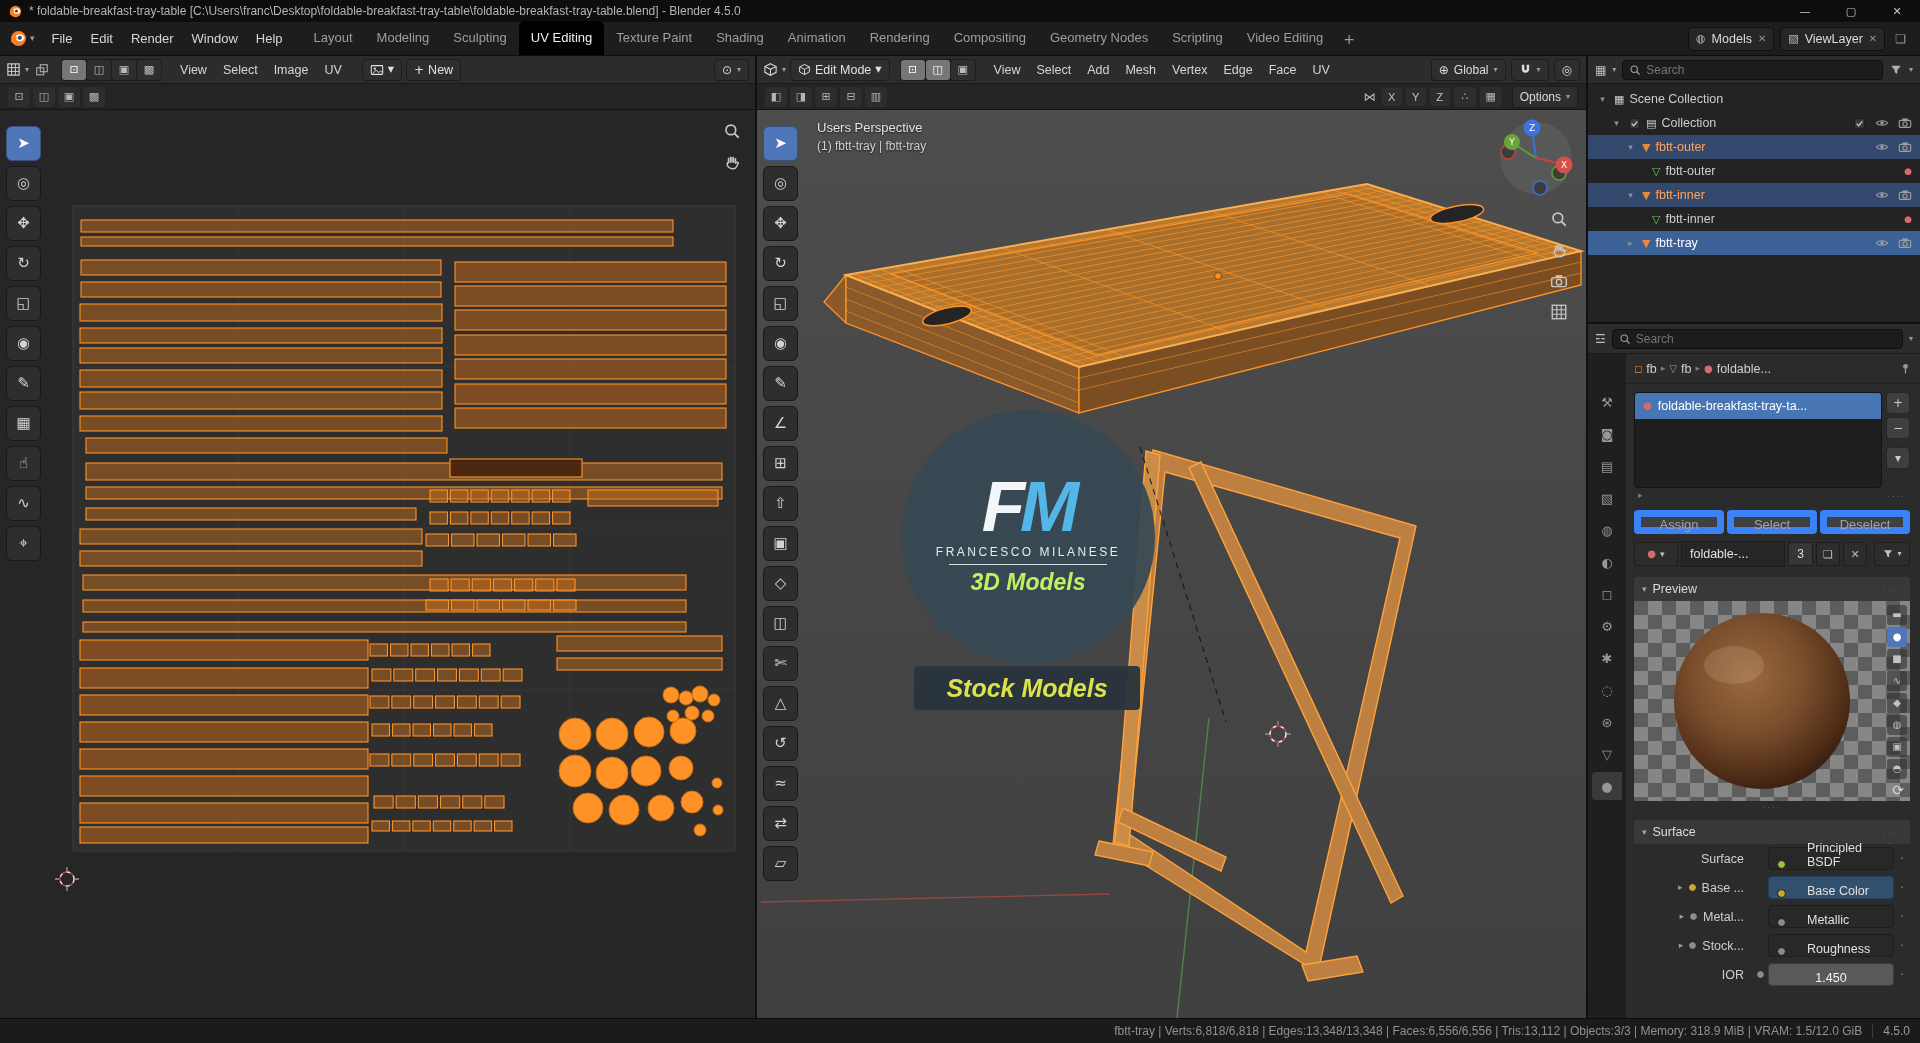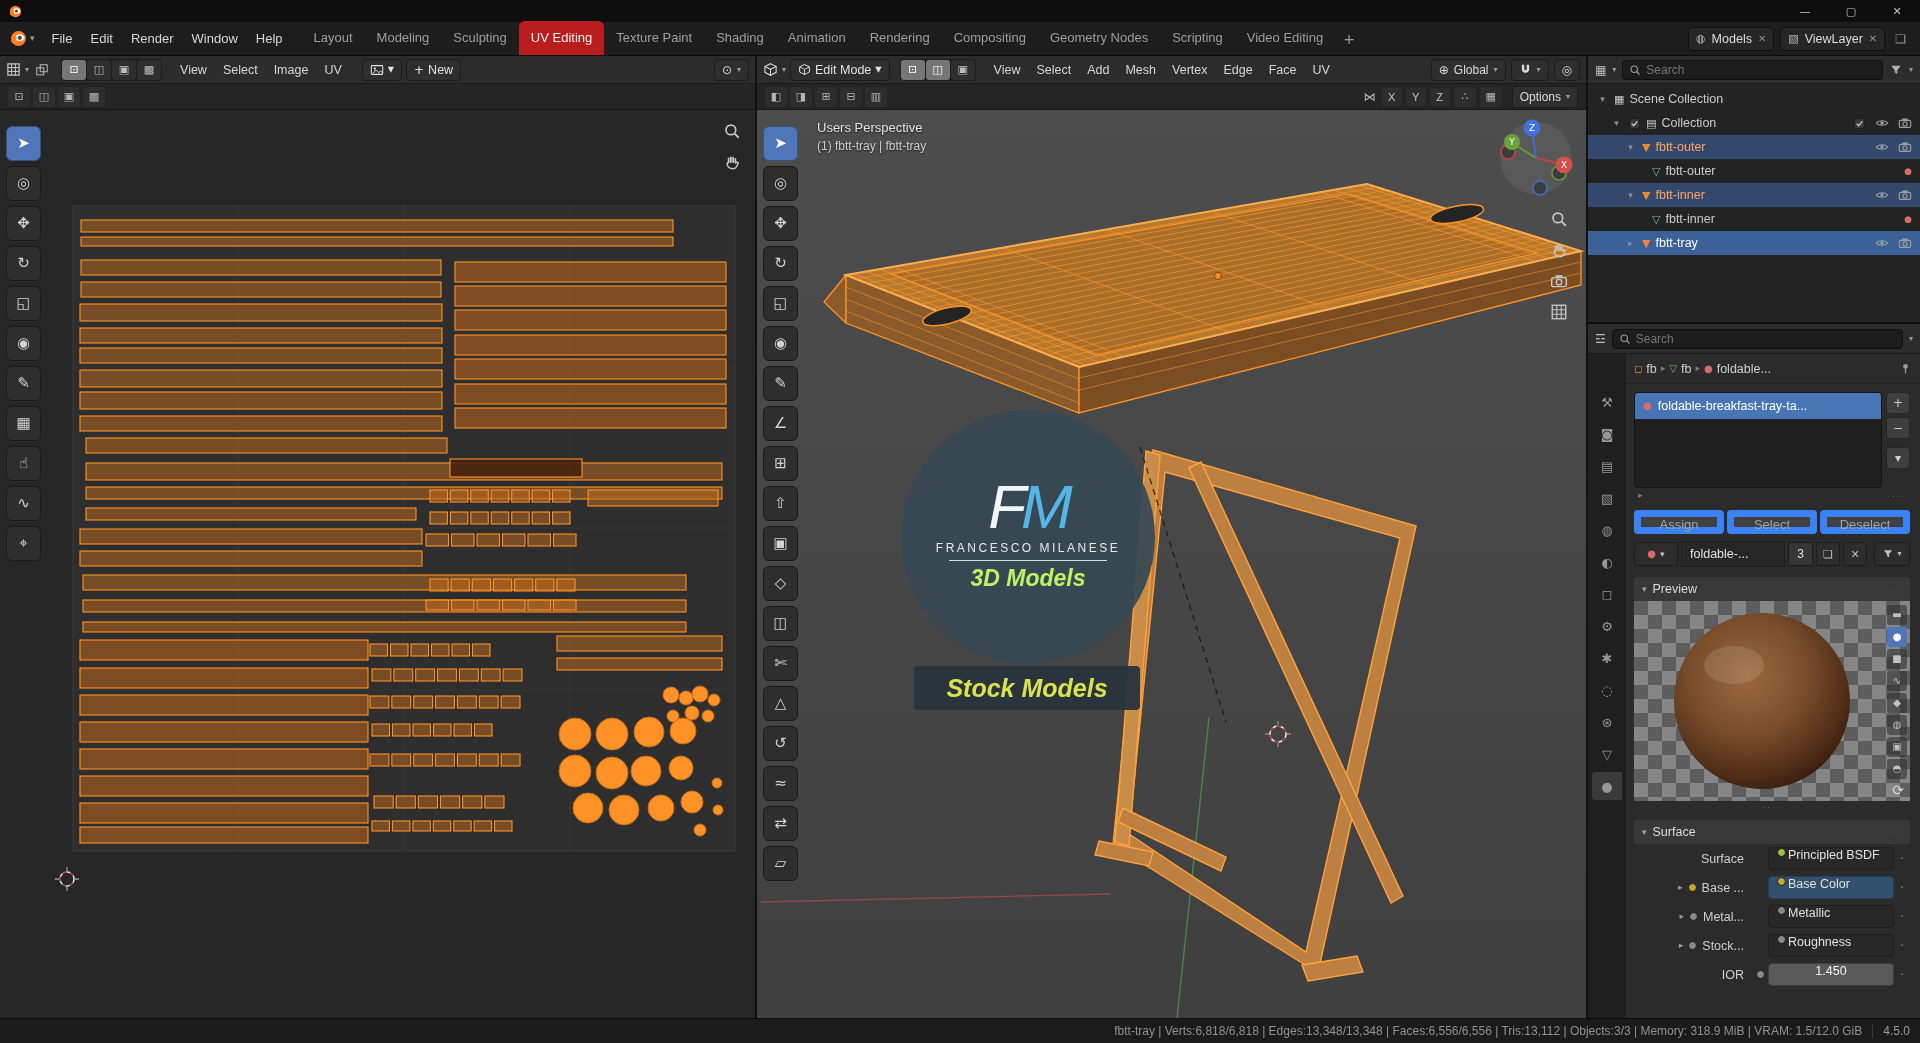--- a/index.html
+++ b/index.html
@@ -17,21 +17,21 @@
 .win-btn{width:46px;display:flex;align-items:center;justify-content:center;font-size:11px;color:#c9c9c9;background:transparent}
 
 
 .topbar{height:34px;background:#1d1d1d;display:flex;align-items:center;border-bottom:1px solid #0d0d0d}
 .blender-menu{display:flex;align-items:center;gap:3px;padding:0 8px 0 10px}
 .blender-menu .chev{font-size:9px;color:#999}
 .menus{display:flex;align-items:center}
 .menu-item{padding:0 9px;color:#d6d6d6;font-size:13px}
 .workspaces{display:flex;align-items:flex-end;height:100%;margin-left:10px}
 .ws{padding:0 12px;line-height:34px;height:34px;color:#9e9e9e;font-size:13px;white-space:nowrap}
-.ws.active{background:#b91c1c;color:#f0f0f0;border-radius:6px 6px 0 0}
+.ws.active{background:#000000;color:#f0f0f0;border-radius:6px 6px 0 0}
 .ws.add{color:#9e9e9e;font-size:14px;padding:0 8px}
 .tb-right{margin-left:auto;display:flex;align-items:center;gap:6px;padding-right:10px}
 .compound{background:#262626;border:1px solid #101010;border-radius:4px;height:24px;display:flex;align-items:center;gap:6px;padding:0 7px;font-size:12.5px;color:#ddd}
 .compound .ci{font-size:11px;color:#b9b9b9}
 .compound .cx{font-size:10px;color:#8f8f8f}
 .tbi{color:#9b9b9b;font-size:12px;padding:0 4px}
 
 
 .main{position:relative;height:962px}
 .uv-area{position:absolute;left:0;top:0;width:755px;height:962px}
@@ -89,21 +89,21 @@
 .handle{fill:#242424;stroke:#ff9226;stroke-width:1.5}
 #wire-group line{stroke:#ff9226;stroke-width:.9;opacity:.75}
 .hidden-edge{stroke:#15100a;stroke-width:1.2;stroke-dasharray:6 5;opacity:.8;fill:none}
 .vp-overlay{position:absolute;left:60px;top:10px;text-shadow:0 1px 2px rgba(0,0,0,.7)}
 .vp-overlay .t1{font-size:13px;color:#e3e3e3}
 .vp-overlay .t2{font-size:12px;color:#d0d0d0;margin-top:4px}
 .gizmo{position:absolute;top:8px;right:10px;width:80px;height:80px}
 .gz-lbl{font-size:9px;fill:#fff;text-anchor:middle;font-family:"DejaVu Sans",sans-serif}
 .watermark{position:absolute;left:144px;top:300px;width:254px;height:254px;border-radius:50%;
   background:rgba(54,72,84,.93);display:flex;flex-direction:column;align-items:center;justify-content:center;text-align:center}
-.wm-fm{font-size:62px;font-weight:normal;font-style:italic;letter-spacing:-5px;line-height:.82}
+.wm-fm{font-size:71px;font-weight:bold;font-style:italic;letter-spacing:-5px;line-height:.82}
 .wm-fm .f{color:#f2f6f8}.wm-fm .m{color:#54b6e6}
 .wm-name{margin-top:8px;font-size:12px;letter-spacing:2.5px;color:#e2ebf0}
 .wm-line{width:158px;height:1px;background:#cfdce2;margin:5px 0 4px}
 .wm-tag{font-size:23px;font-style:italic;font-weight:bold;color:#bef264}
 .wm-badge{position:absolute;left:157px;top:556px;width:226px;height:44px;background:rgba(40,52,60,.95);
   border-radius:4px;display:flex;align-items:center;justify-content:center;font-size:25px;font-weight:bold;font-style:italic;color:#dce24b}
 
 
 .outliner{height:268px;background:#232323;border-bottom:2px solid #101010}
 .ol-header{height:28px;background:#2c2c2c;display:flex;align-items:center;gap:6px;padding:0 7px;border-bottom:1px solid #1a1a1a}
@@ -158,21 +158,21 @@
 .pvt{width:20px;height:20px;border-radius:3px;display:flex;align-items:center;justify-content:center;color:#c2c2c2;font-size:10px;background:rgba(42,42,42,.55)}
 .pvt.active{background:#4f76b8;color:#fff}
 .pv-refresh{position:absolute;bottom:4px;right:6px;color:#d8d8d8;font-size:14px}
 .grip-row{height:13px;text-align:center;color:#585858;font-size:10px;letter-spacing:2px}
 .srow{display:flex;align-items:center;height:29px}
 .slabel{width:118px;display:flex;justify-content:flex-end;align-items:center;gap:5px;padding-right:8px;color:#cfcfcf;font-size:12.5px;white-space:nowrap}
 .slabel .exp{color:#9a9a9a;font-size:9px}
 .dot{width:9px;height:9px;border-radius:50%;border:1px solid #181818;flex:none}
 .dot.shader{background:#9bc243}.dot.yellow{background:#c8a832}.dot.gray{background:#8a8a8a}
 .sock{width:16px;display:flex;justify-content:center}
-.sval{flex:1;height:23px;background:#282828;border:1px solid #1e1e1e;border-radius:4px;display:flex;align-items:flex-start;gap:2px;padding:0 8px;color:#e0e0e0;font-size:12.5px}
+.sval{flex:1;height:23px;background:#282828;border:1px solid #1e1e1e;border-radius:4px;display:flex;align-items:flex-end;gap:21px;padding:0 8px;color:#e0e0e0;font-size:12.5px}
 .sval.basecolor{background:#31506e;border-color:#27405a}
 .sval.slider{background:#595959;border-color:#3c3c3c;justify-content:center;color:#f2f2f2}
 .adot{width:16px;text-align:center;color:#8a8a8a;font-size:13px}
 
 
 .statusbar{height:25px;background:#1b1b1b;border-top:1px solid #0c0c0c;display:flex;align-items:center;justify-content:flex-end;padding:0 10px;font-size:12px;color:#919191}
 .statusbar .version{border-left:1px solid #3a3a3a;margin-left:10px;padding-left:10px;color:#9a9a9a}
 </style>
 </head>
 <body>
@@ -246,20 +246,21 @@
     </radialGradient>
   </defs>
 </svg>
 
 <div id="app">
 
   <div class="titlebar">
     <svg class="mini tlogo" width="13" height="13">
         <use href="#i-blender"></use>
       </svg>
+    <span>* foldable-breakfast-tray-table [C:\Users\franc\Desktop\foldable-breakfast-tray-table\foldable-breakfast-tray-table.blend] - Blender 4.5.0</span>
     <div class="win-controls">
       <span class="win-btn g">—</span>
       <span class="win-btn g">▢</span>
       <span class="win-btn g">✕</span>
     </div>
   </div>
 
   <div class="topbar">
     <div class="blender-menu">
       <svg class="mini" width="17" height="17">

